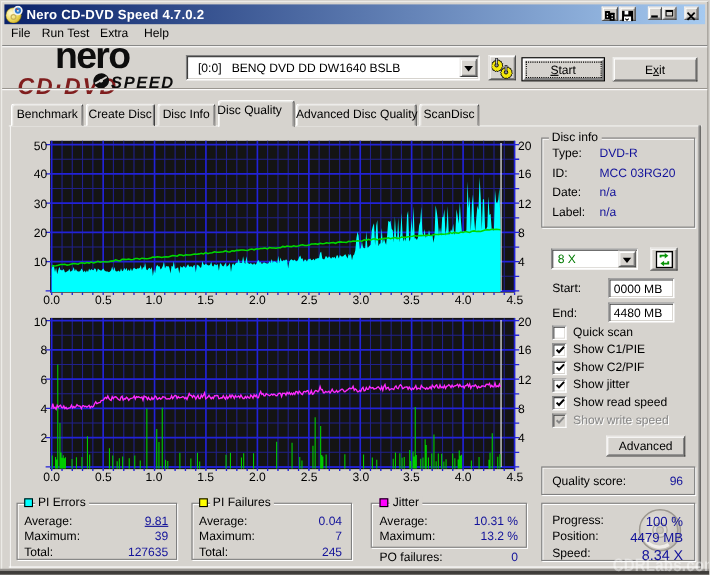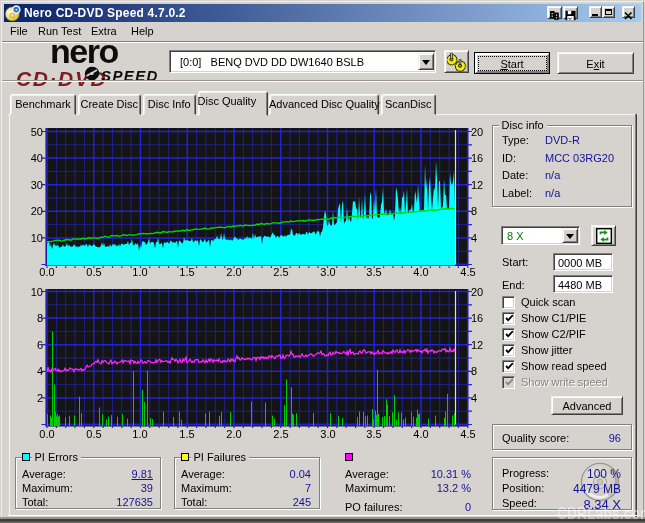--- a/index.html
+++ b/index.html
@@ -283,20 +283,23 @@
 <div class="abs groove" style="left:173.5px;top:457px;width:146px;height:52px;">
       <div class="glabel" style="left:16px;">PI Failures</div>
     </div>
 <div class="abs" style="left:181px;top:453px;width:8px;height:8px;background:#ffff00;border:1px solid #000;"></div>
 <div class="abs t11" style="left:181px;top:468.0px;">Average:</div>
     <div class="abs t11 navy" style="left:240px;top:468.0px;width:71px;text-align:right;">0.04</div>
 <div class="abs t11" style="left:181px;top:482.0px;">Maximum:</div>
     <div class="abs t11 navy" style="left:240px;top:482.0px;width:71px;text-align:right;">7</div>
 <div class="abs t11" style="left:181px;top:496.0px;">Total:</div>
     <div class="abs t11 navy" style="left:240px;top:496.0px;width:71px;text-align:right;">245</div>
+<div class="abs groove" style="left:337px;top:457px;width:142px;height:41px;">
+      <div class="glabel" style="left:16px;">Jitter</div>
+    </div>
 <div class="abs" style="left:344.5px;top:453px;width:8px;height:8px;background:#ff00ff;border:1px solid #000;"></div>
 <div class="abs t11" style="left:345px;top:468.0px;">Average:</div>
     <div class="abs t11 navy" style="left:400px;top:468.0px;width:71px;text-align:right;">10.31 %</div>
 <div class="abs t11" style="left:345px;top:482.0px;">Maximum:</div>
     <div class="abs t11 navy" style="left:400px;top:482.0px;width:71px;text-align:right;">13.2 %</div>
 <div class="abs t11" style="left:345px;top:500.5px;">PO failures:</div>
     <div class="abs t11 navy" style="left:400px;top:500.5px;width:71px;text-align:right;">0</div>
 <div class="abs" style="left:0;top:517px;width:645px;height:6px;background:linear-gradient(to bottom,#a09d99 0%,#8f8c88 30%,#413f3c 38%,#3d3b38 72%,#6c6a66 80%,#706e6a 100%);"></div>
 <div class="abs" style="left:557px;top:505px;font-size:13.5px;font-weight:bold;color:rgba(255,255,255,0.45);letter-spacing:0.2px;transform:scale(1.01,1.2);transform-origin:0 0;">CDRLabs.com</div>
 </div>

